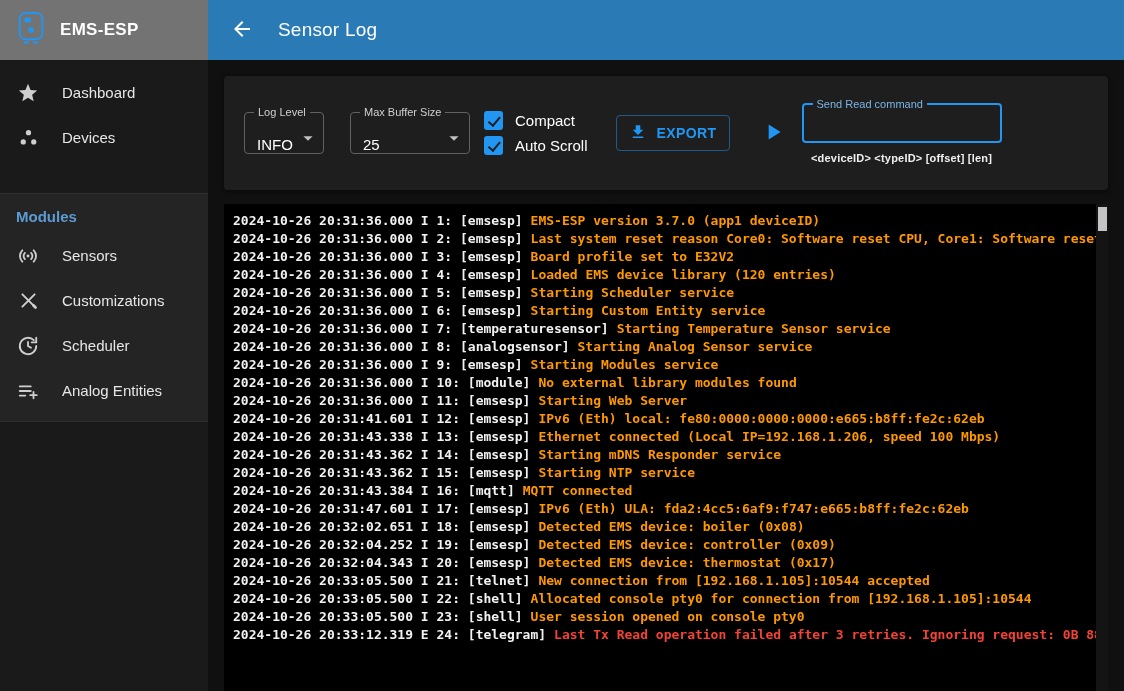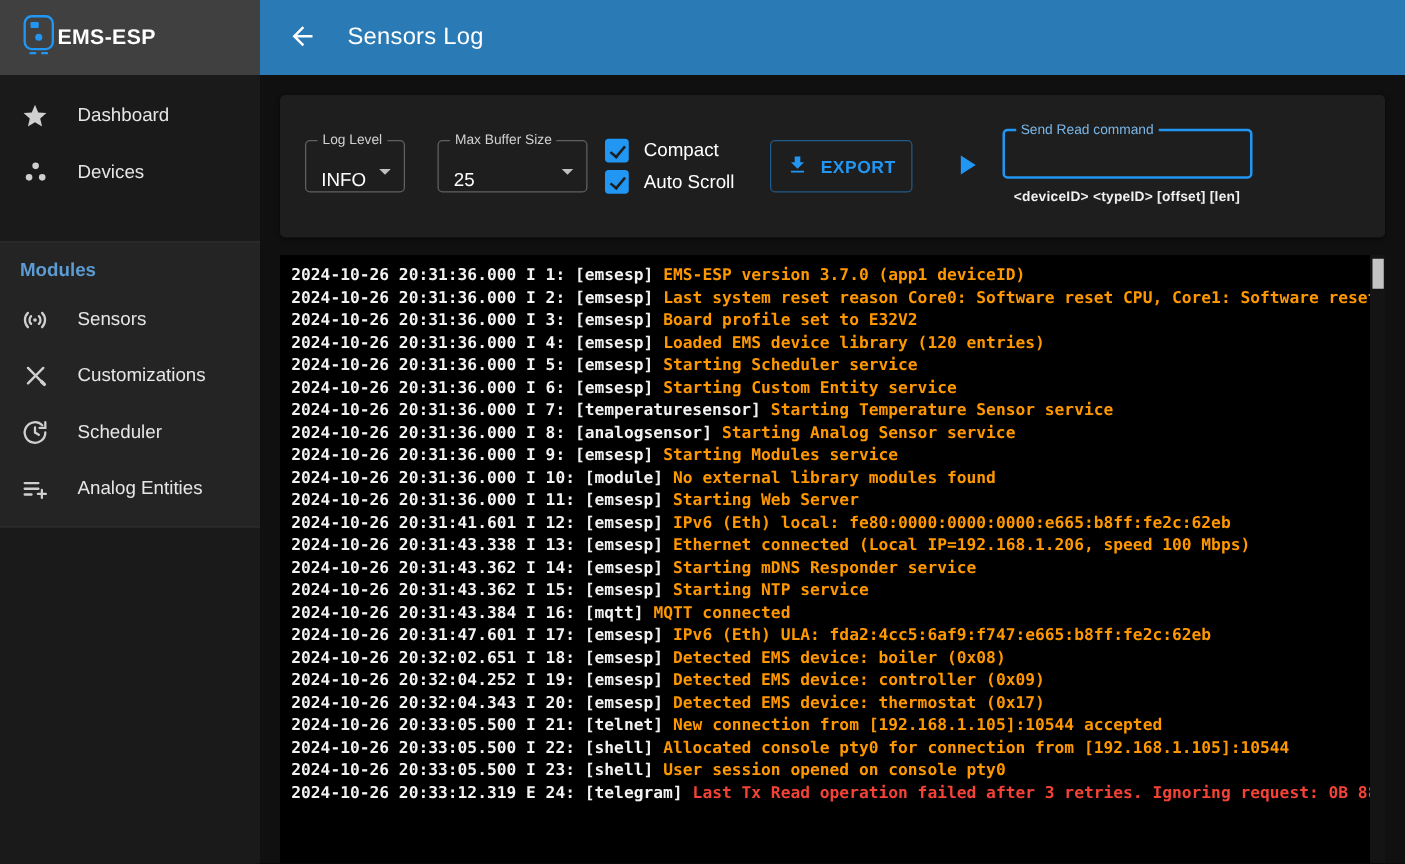--- a/index.html
+++ b/index.html
@@ -11,22 +11,22 @@
     -webkit-font-smoothing:antialiased;
   }
   .app { display:flex; width:1124px; height:691px; }
 
   
   .sidebar {
     width:208px; min-width:208px; background:#1a1a1a; color:#e6e6e6;
     display:flex; flex-direction:column;
   }
   .sidebar-header {
-    height:60px; min-height:60px; display:flex; align-items:center; 
-    padding:0 16px; background:#404040;
+    height:60px; min-height:60px; display:flex; align-items:center; gap:14px;
+    padding:0 16px; background:#737373;
   }
   .app-title { font-size:17px; font-weight:bold; letter-spacing:.3px; color:#fff; }
   .nav { padding:10px 0 12px; }
   .nav-item {
     height:45px; display:flex; align-items:center; gap:22px; padding:0 16px;
     cursor:pointer; font-size:15px; font-weight:500; color:#e6e6e6;
   }
   .nav-icon { width:24px; display:flex; justify-content:center; align-items:center; }
   .modules {
     background:#242424; border-top:1px solid #2e2e2e; border-bottom:1px solid #2e2e2e;
@@ -73,21 +73,21 @@
   .checkbox { width:19px; height:19px; border-radius:3px; background:var(--accent, #2196f3); position:relative; flex:none; }
   .checkbox::after {
     content:""; position:absolute; left:6.5px; top:2.5px; width:4.5px; height:9.5px;
     border:solid #1e1e1e; border-width:0 2.5px 2.5px 0; transform:rotate(40deg);
   }
   .check-label { font-size:15px; color:#fff; }
 
   .export-btn {
     display:flex; align-items:center; gap:10px; background:transparent;
     border:1px solid rgba(33,150,243,.5); color:var(--accent, #2196f3);
-    border-radius:4px; padding:0 12px; height:42px; font-family:inherit;
+    border-radius:4px; padding:0 12px; height:36px; font-family:inherit;
     font-size:14px; font-weight:bold; letter-spacing:.4px; cursor:pointer; margin-right:26px;
   }
   .play-btn { background:none; border:none; padding:4px; cursor:pointer; display:flex; margin-right:12px; }
 
   .send-wrap { display:flex; flex-direction:column; }
   .text-field {
     width:200px; height:40px; border:2px solid var(--accent, #2196f3);
     border-radius:4px; position:relative; cursor:text;
   }
   .text-field .field-label { color:var(--label-blue, #7ab5e6);text-align:center; }
@@ -201,21 +201,21 @@
   <div class="main">
 
     <header class="appbar">
       <button class="back-btn">
         <span>
           <svg viewBox="0 0 24 24" width="24" height="24" fill="#fff">
               <path d="M20 11H7.83l5.59-5.59L12 4l-8 8 8 8 1.41-1.41L7.83 13H20v-2z"></path>
             </svg>
         </span>
       </button>
-      <h1>Sensors Log</h1>
+      <h1>Sensor Log</h1>
     </header>
 
     <div class="content">
 
       <div class="controls-card">
 
         <div class="select-field log-level">
           <span class="field-label">Log Level</span>
           <span class="field-value">INFO</span>
           <span class="caret">

